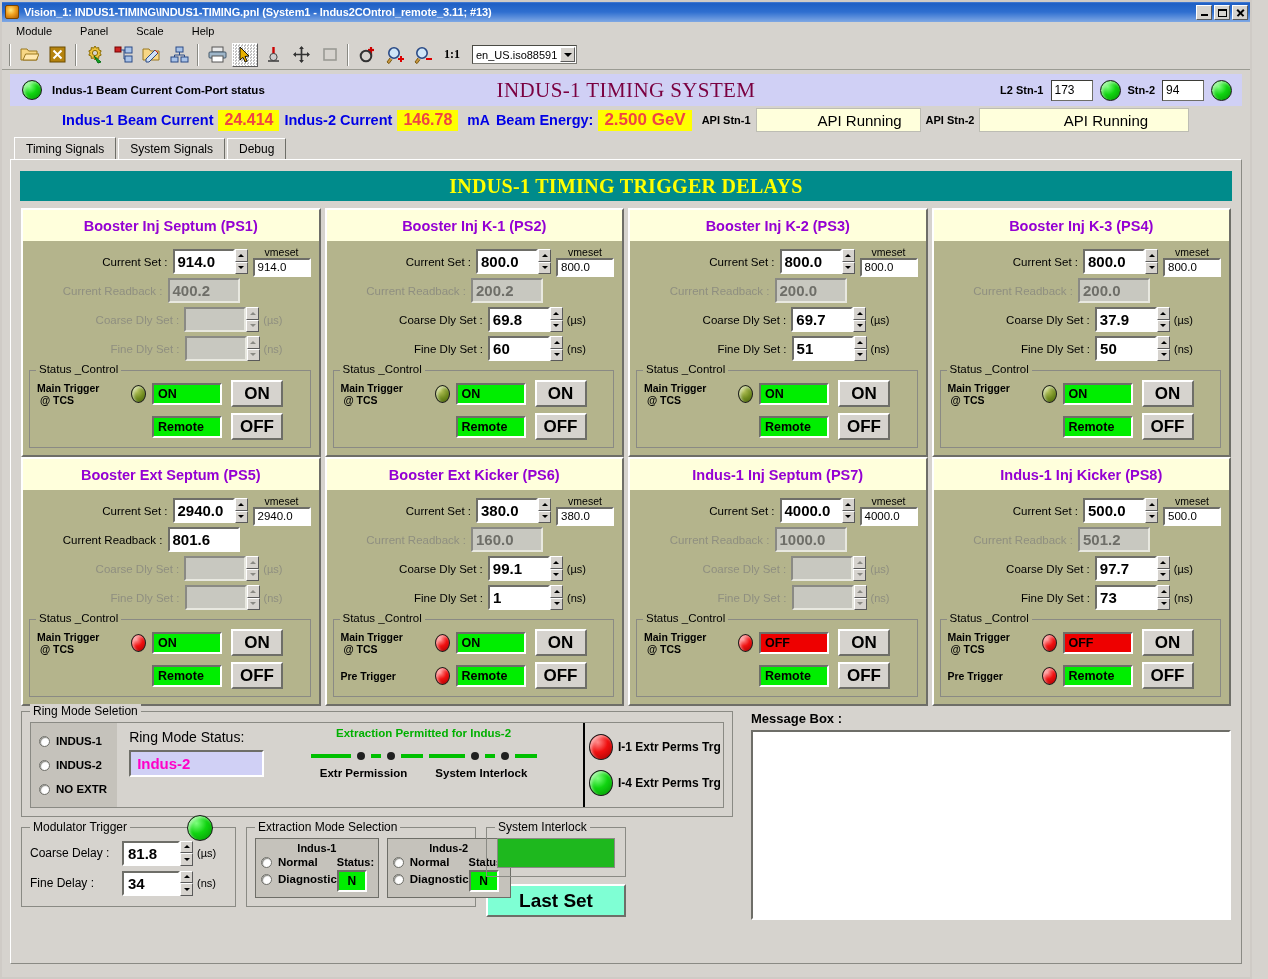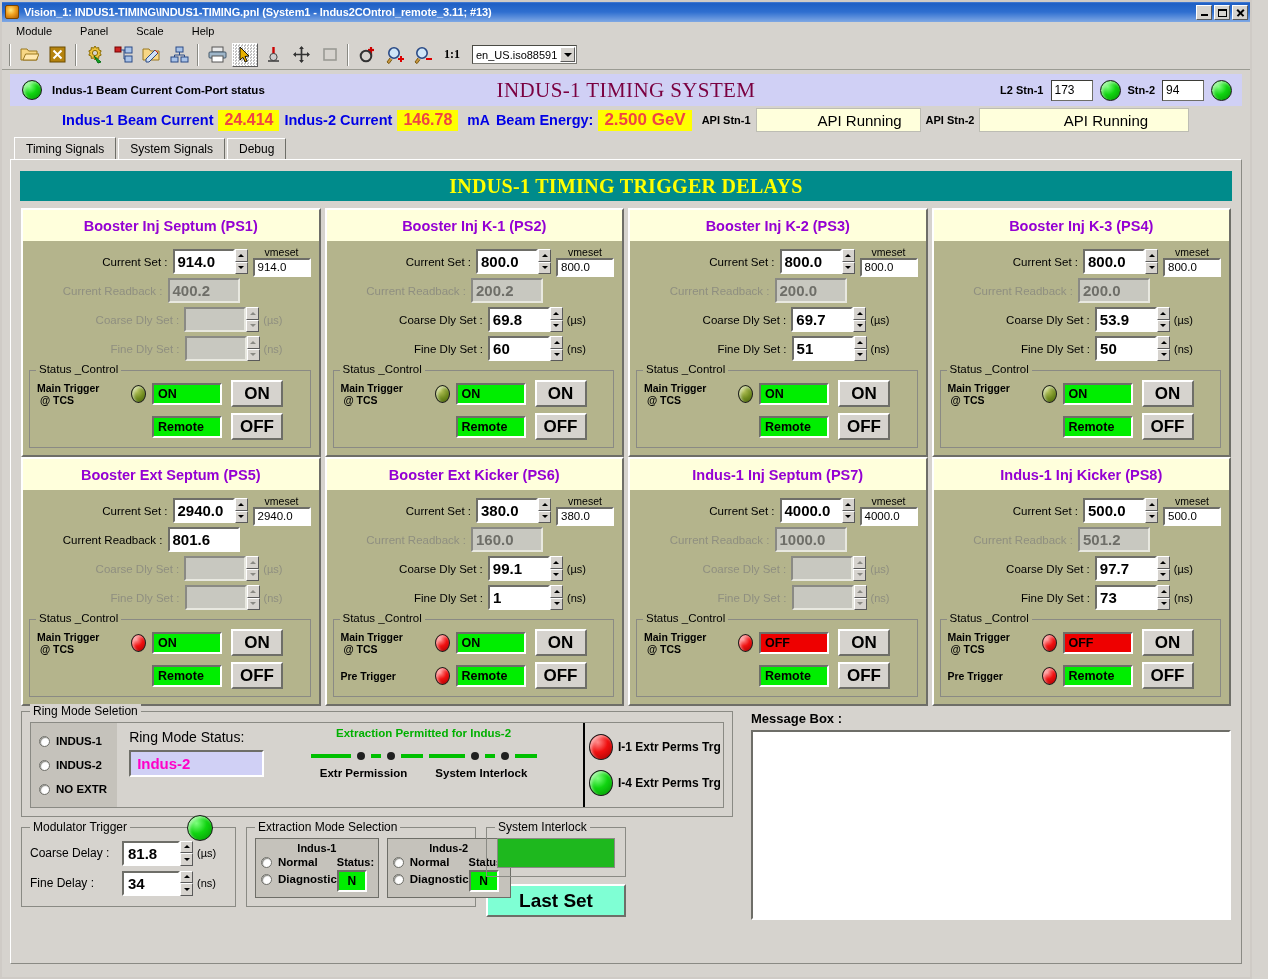--- a/index.html
+++ b/index.html
@@ -686,21 +686,21 @@
           <span class="vm-box">800.0</span>
         </span>
       </div>
       <div class="fld-row">
         <span class="fld-lbl dis">Current Readback :</span>
         <span class="txt w-rdb dis">200.0</span>
         <span style="width:71px"></span>
       </div>
       <div class="fld-row">
         <span class="fld-lbl">Coarse Dly Set :</span>
-        <span class="txt w-main">53.9</span>
+        <span class="txt w-main">37.9</span>
         <span class="spin">
                 <b>
                   <i class="sp-up"></i>
                 </b>
                 <b>
                   <i class="sp-dn"></i>
                 </b>
               </span>
         <span class="unit">(µs)</span>
         <span style="width:28px"></span>

